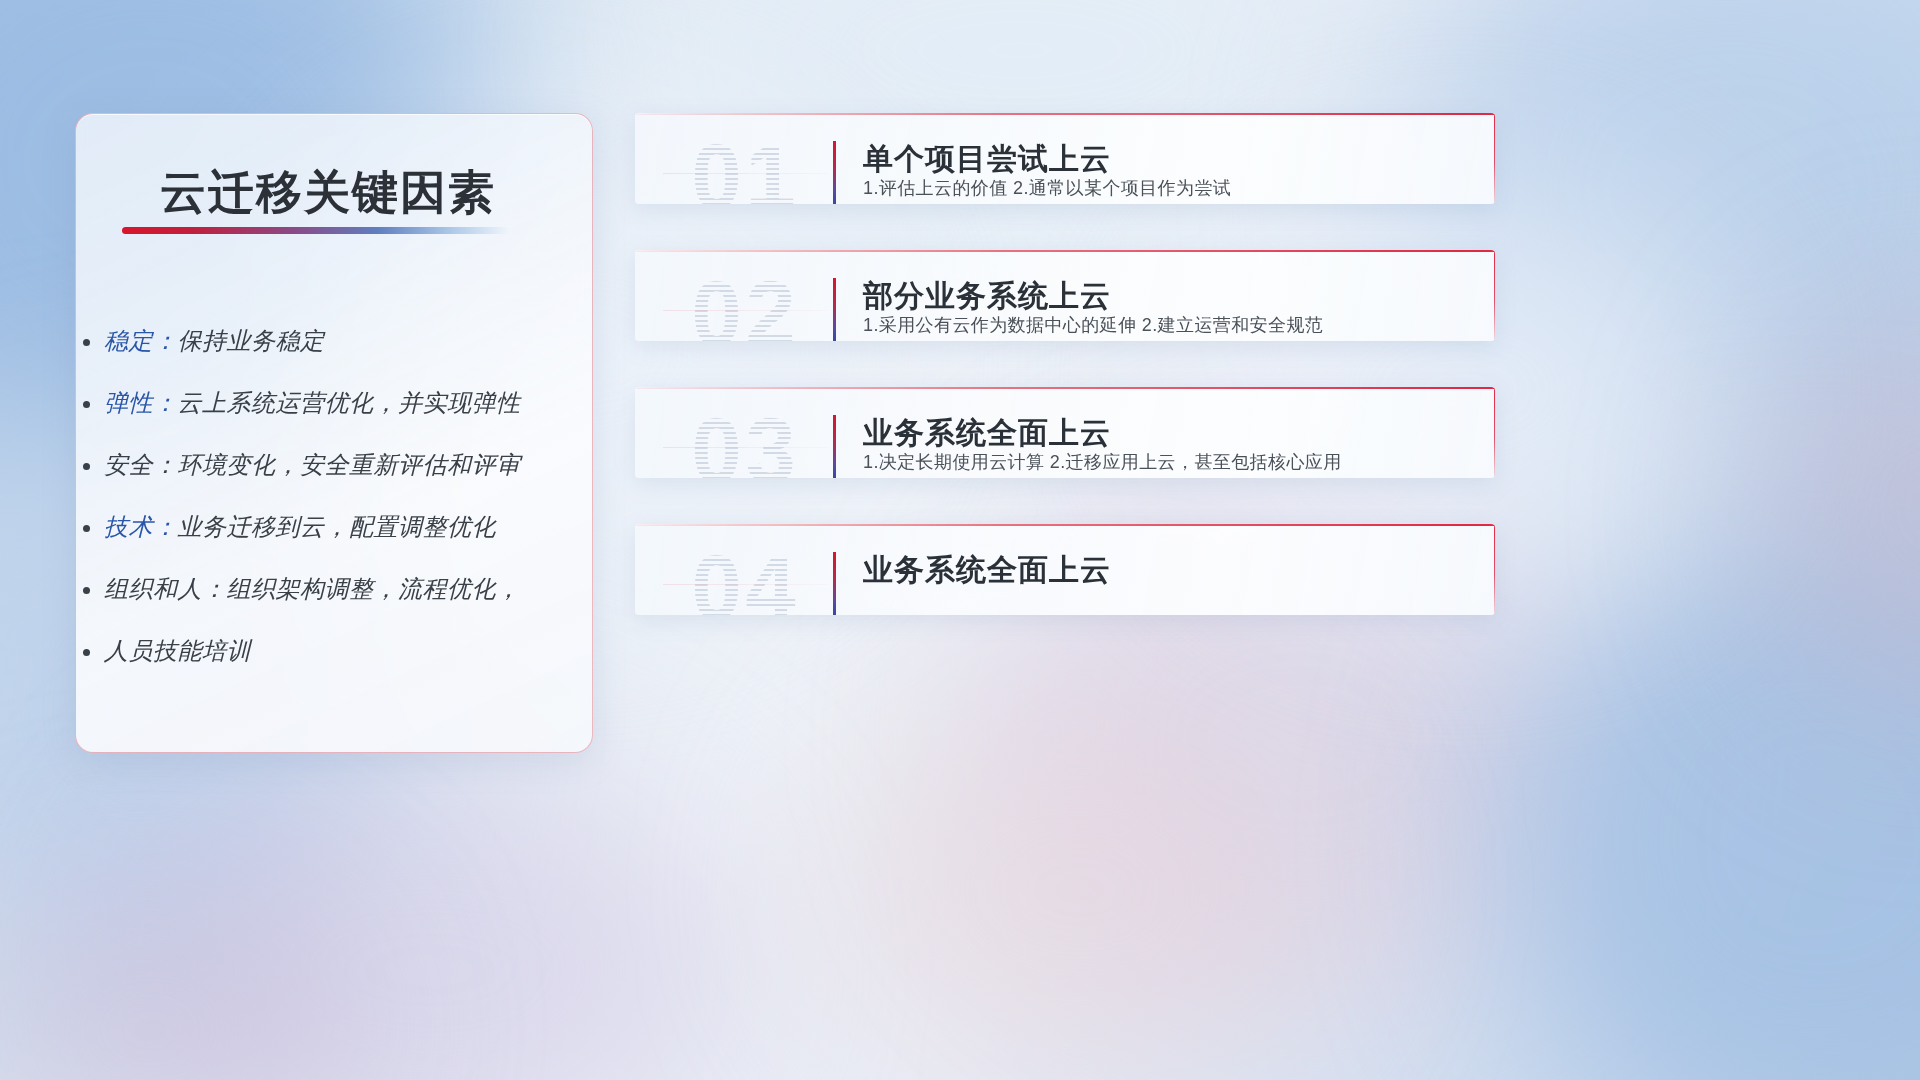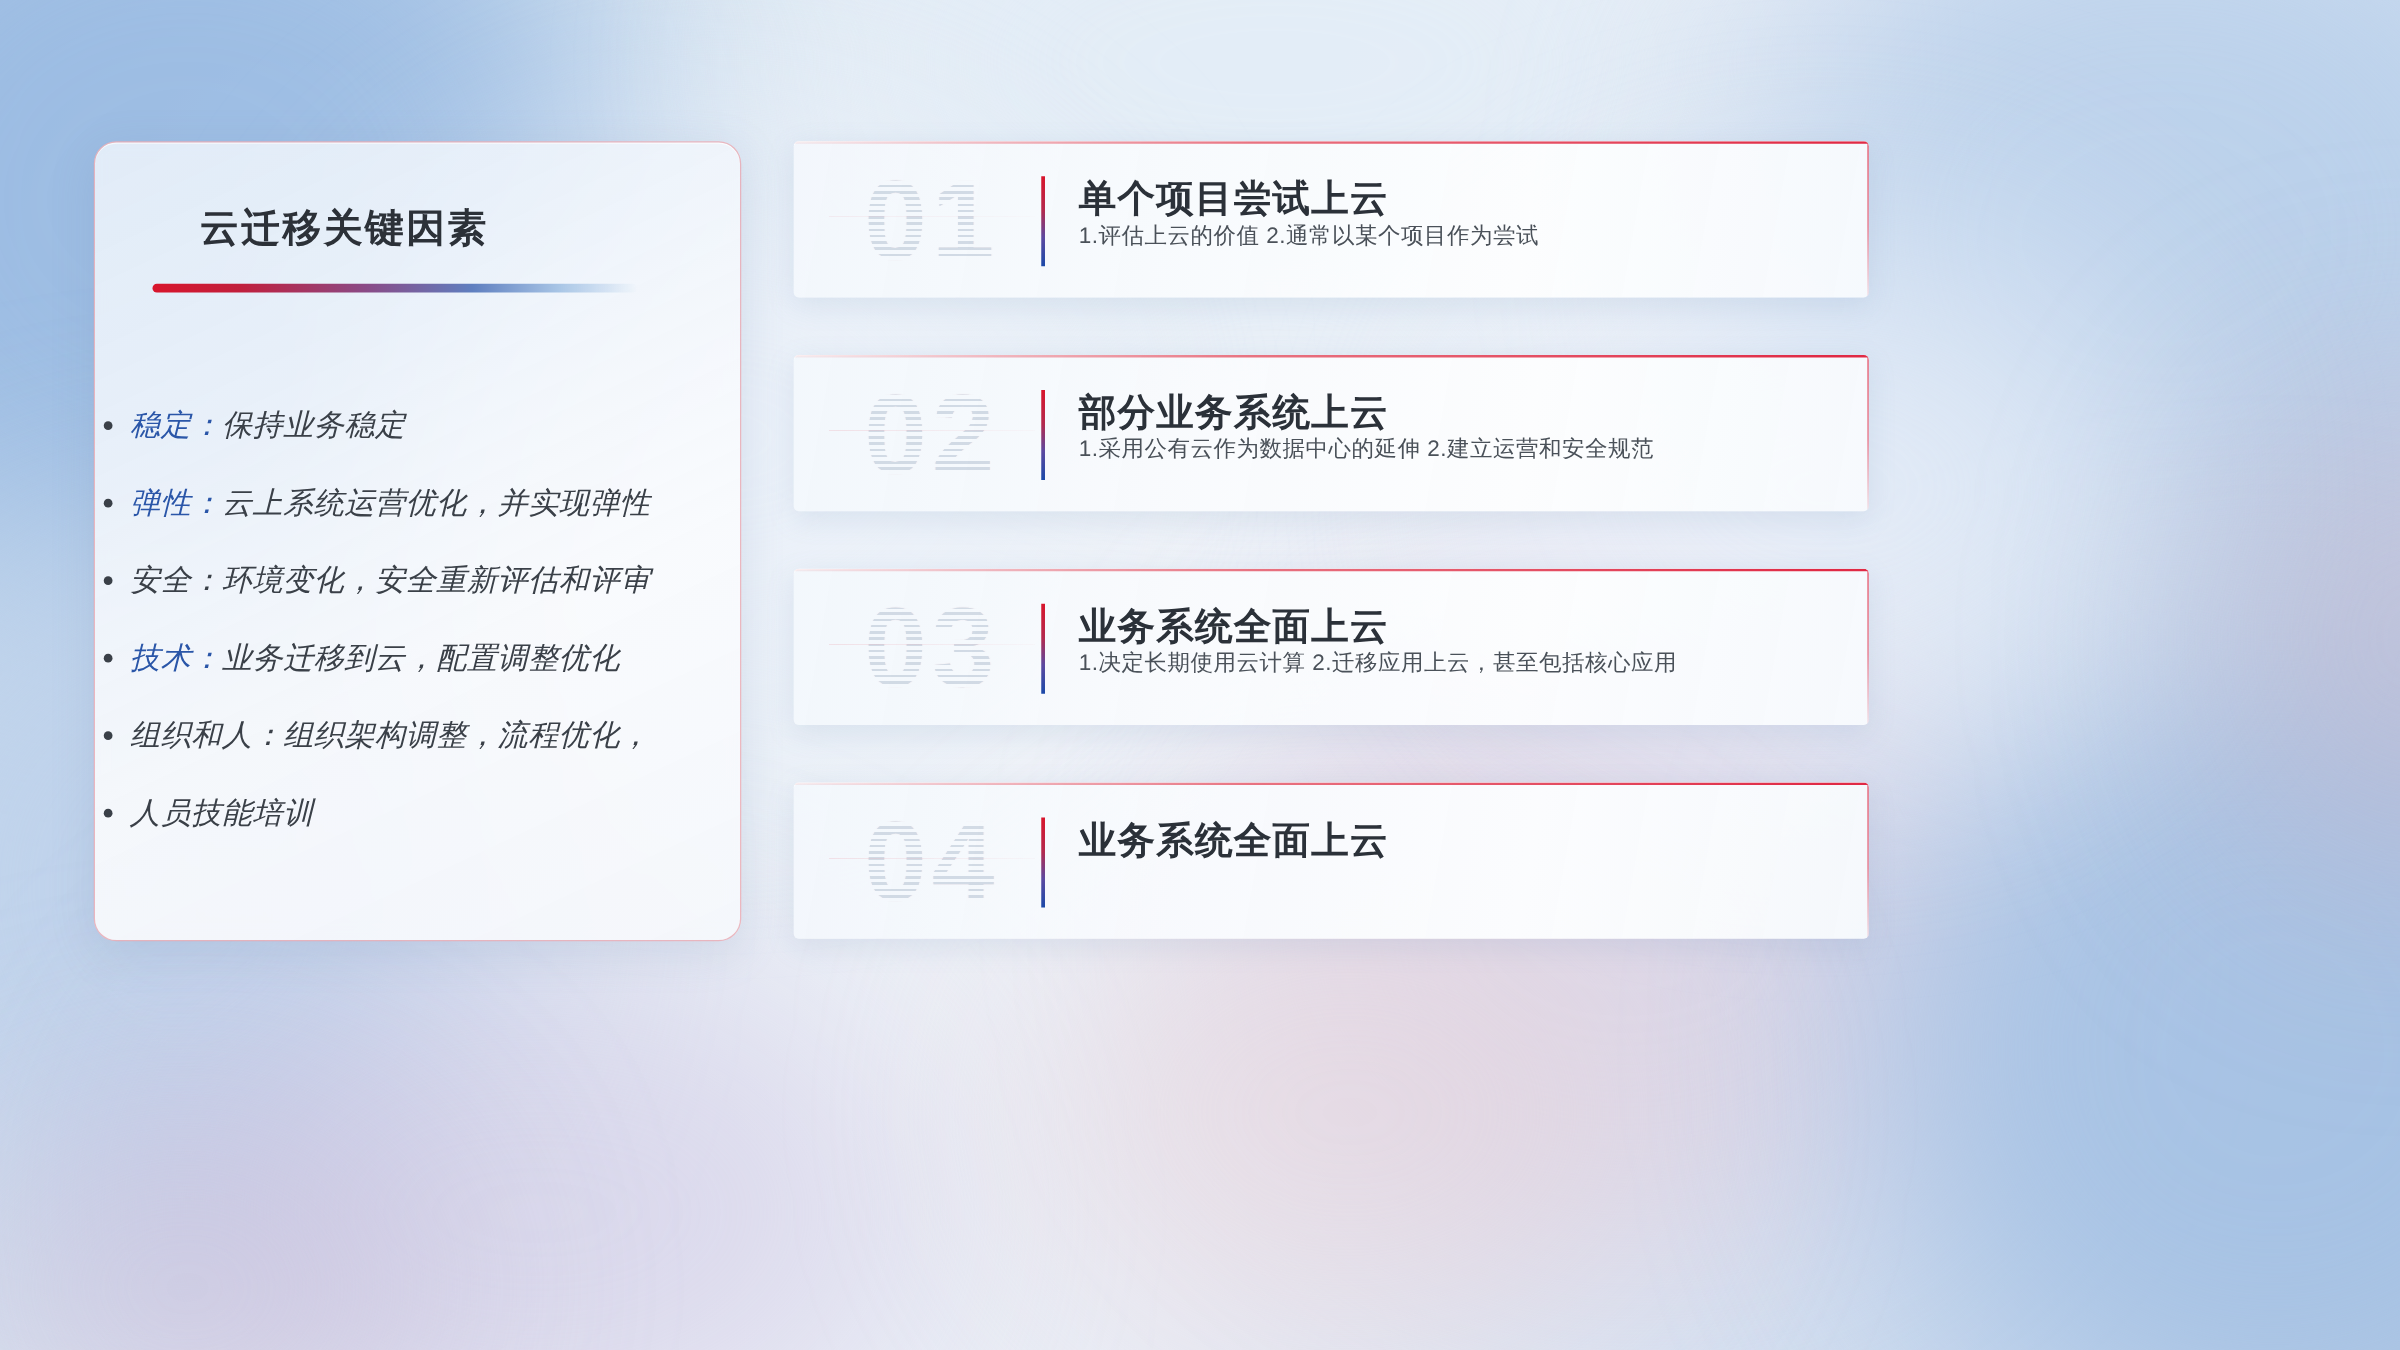--- a/index.html
+++ b/index.html
@@ -51,40 +51,40 @@
        rgba(243,247,252,.86) 32%,
        rgba(250,251,253,.90) 62%,
        rgba(246,248,252,.92) 100%);
     border:1px solid rgba(226,130,140,.55);
     box-shadow:0 8px 34px rgba(110,140,180,.18), inset 0 1px 0 rgba(255,255,255,.7);
     backdrop-filter:blur(6px);
     overflow:hidden;
   }
   .lp-title {
     position:absolute; left:84px; top:48px;
-    font-size:31px; font-weight:bold; color:#2c3138;
+    font-size:46px; font-weight:bold; color:#2c3138;
     letter-spacing:2px; white-space:nowrap;
   }
   .lp-rule {
     position:absolute; left:46px; top:113px; width:388px; height:7px;
     border-radius:4px;
     background:linear-gradient(90deg,#d8152c 0%,#c11f3c 18%,#8a4a86 44%,#5f7fc0 66%,#a9c6e6 84%,rgba(200,220,240,0) 100%);
   }
   .lp-list { position:absolute; left:28px; top:196px; right:18px; }
   .lp-item {
     font-size:24px; line-height:62px; color:#3a4048;
     white-space:nowrap; letter-spacing:.5px;font-style:italic;
   }
   .lp-item .k { color:#2a56a8; }
   .lp-item .k.plain { color:#3a4048; }
 
   
   .cards { position:absolute; left:635px; top:113px; width:860px; }
   .card {
-    position:relative; width:860px; height:125px; margin-bottom:46px;
+    position:relative; width:860px; height:91px; margin-bottom:46px;
     border-radius:4px;
     background:linear-gradient(100deg,
        rgba(243,247,252,.94) 0%,
        rgba(248,250,253,.96) 35%,
        rgba(252,253,254,.97) 68%,
        rgba(247,250,253,.95) 100%);
     box-shadow:0 6px 22px rgba(110,140,180,.15), inset 0 1px 0 rgba(255,255,255,.8);
     overflow:hidden;
   }
   .card::before {

